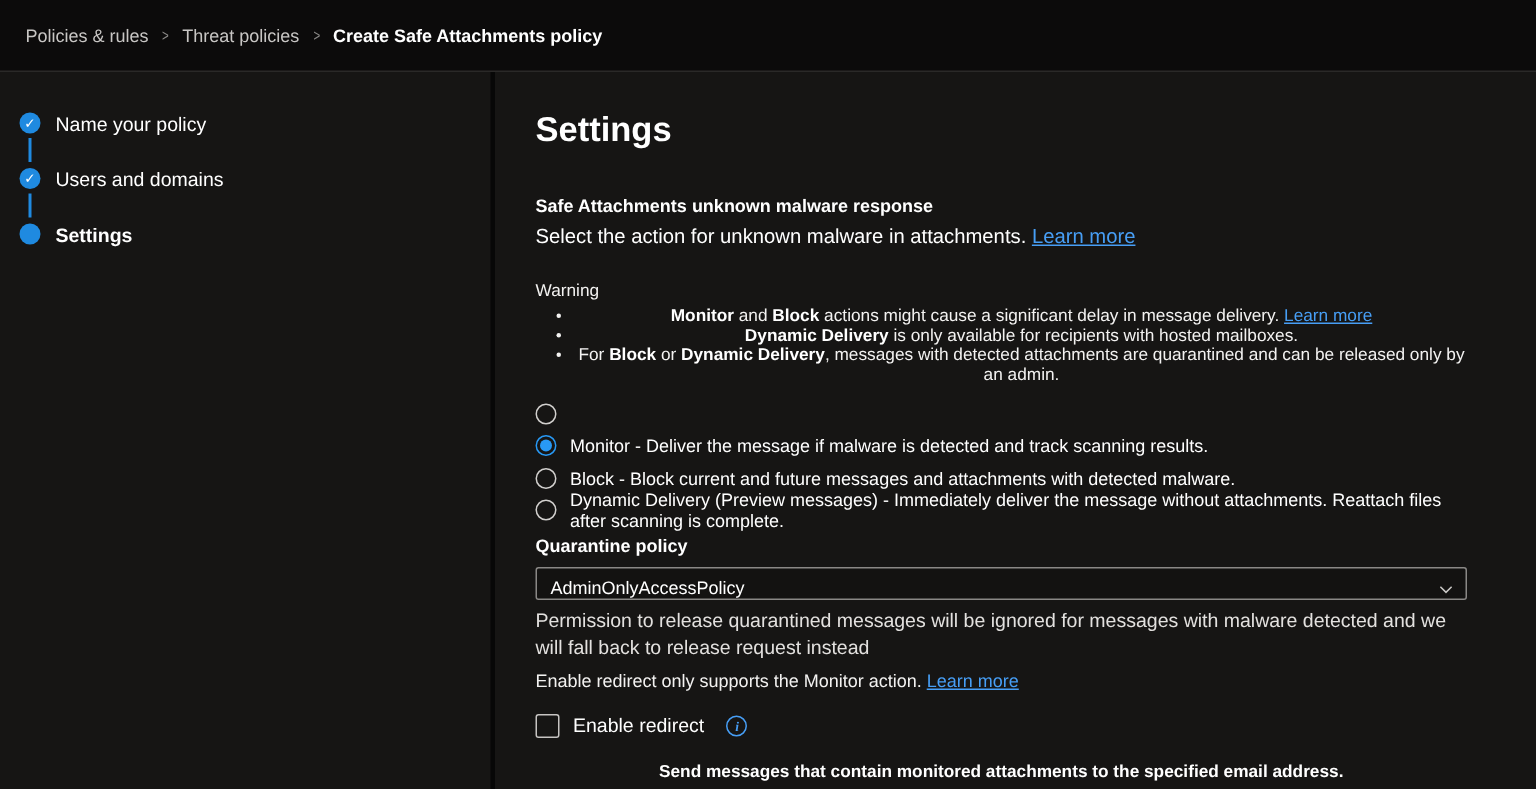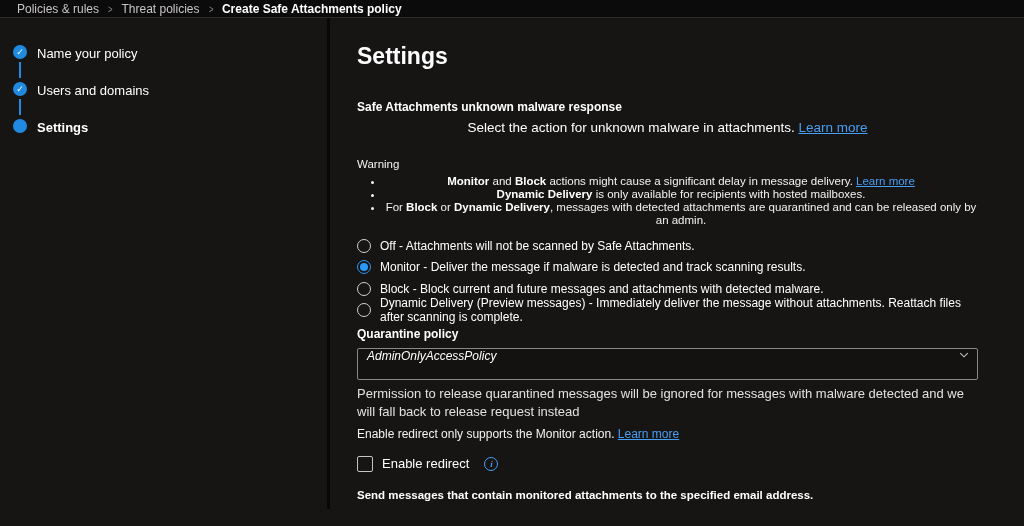--- a/index.html
+++ b/index.html
@@ -3,21 +3,21 @@
 <meta charset="utf-8">
 <style>
   * { box-sizing: border-box; margin: 0; padding: 0; }
   html, body {
     width: 1024px; height: 526px; overflow: hidden;
     background: #161514; color: #ffffff;
     font-family: "Liberation Sans", "DejaVu Sans", sans-serif;
   }
   
   .topbar {
-    height: 18px; background: #0c0b0b; border-bottom: 1px solid #2a2928;
+    height: 48px; background: #0c0b0b; border-bottom: 1px solid #2a2928;
     display: flex; align-items: center; padding: 0 17px;
   }
   .breadcrumb { display: flex; align-items: center; font-size: 12px; }
   .crumb { color: #c8c6c4; cursor: pointer; white-space: nowrap; }
   .crumb.current { color: #ffffff; font-weight: 700; cursor: default; }
   .crumb-sep { color: #8a8886; margin: 0 8px; font-size: 11px; transform: scaleX(0.7); display:inline-block; }
 
   
   .shell { display: flex; height: 491px; }
   .sidebar {
@@ -41,21 +41,21 @@
     content: ""; position: absolute; left: 6px; top: 18px; width: 2px; height: 16px;
     background: #1f8ae0;
   }
   .step.current::after { background: #4a4948; }
   .step:last-child::after { display: none; }
 
   
   h1.page-title { font-size: 23px; font-weight: 700; line-height: 30px; margin: 0; }
   .sec-heading { font-size: 12px; font-weight: 700; line-height: 14px; }
   .mt-lg { margin-top: 29px; }
-  .desc { font-size: 13.5px; line-height: 18px; margin-top: 5px; color: #ffffff; text-align: center; }
+  .desc { font-size: 13.5px; line-height: 18px; margin-top: 5px; color: #ffffff; }
   a.link { color: #479ef5; text-decoration: underline; cursor: pointer; }
   .warning-title { font-size: 11.5px; line-height: 14px; margin-top: 20px; color: #f3f2f1; }
   ul.warnings { margin: 4px 0 0 0; padding-left: 27px; text-align: center; }
   ul.warnings li { font-size: 11.5px; line-height: 13px; color: #f3f2f1; }
   ul.warnings li b { color: #ffffff; }
 
   .radio-group { margin-top: 8px; }
   .radio-row { display: flex; align-items: center; height: 21.5px; cursor: pointer; }
   .radio-circle {
     width: 14px; height: 14px; border-radius: 50%; border: 1px solid #d2d0ce;
@@ -63,42 +63,42 @@
   }
   .radio-row.selected .radio-circle { border-color: #2899f5; }
   .radio-row.selected .radio-circle::after {
     content: ""; position: absolute; left: 2px; top: 2px; right: 2px; bottom: 2px;
     border-radius: 50%; background: #2899f5;
   }
   .radio-label { font-size: 12px; margin-left: 9px; line-height: 14px; }
 
   .quarantine-heading { margin-top: 6px; }
   .dropdown {
-    margin-top: 7px; height: 32px; width: 100%;
+    margin-top: 7px; height: 22px; width: 100%;
     border: 1px solid #8a8886; border-radius: 2px; background: #131211;
-    display: flex; align-items: flex-start; justify-content: space-between;
-    padding: 0 7px 0 9px; font-size: 12px; cursor: pointer; font-style: italic;
+    display: flex; align-items: flex-end; justify-content: space-between;
+    padding: 0 7px 0 9px; font-size: 12px; cursor: pointer;
   }
   .note { font-size: 13px; line-height: 18px; margin-top: 5px; color: #e3e1df; }
 
   .redirect-heading { margin-top: 13px; }
   .redirect-desc { font-size: 12px; line-height: 15px; margin-top: 6px; color: #f3f2f1; }
   .checkbox-row { display: flex; align-items: center; margin-top: 13px; height: 17px; }
   .checkbox {
     width: 16px; height: 16px; border: 1px solid #c6c4c2; border-radius: 2px;
     background: transparent; flex: none; cursor: pointer;
   }
   .checkbox-label { font-size: 13px; margin-left: 9px; cursor: pointer; }
   .info-icon {
     width: 14px; height: 14px; border: 1px solid #479ef5; border-radius: 50%;
     color: #479ef5; font-size: 9px; font-weight: 700; line-height: 12px;
     text-align: center; margin-left: 15px; cursor: pointer;
     font-family: "Liberation Serif", serif; font-style: italic;
   }
-  .send-heading { margin-top: 16px; font-size: 11.5px; }
+  .send-heading { margin-top: 16px; font-size: 11.5px; text-align: center; }
   .chevron-svg { display: block; }
 </style>
 </head>
 <body>
 
 <div class="topbar">
   <div class="breadcrumb">
     <span class="crumb">Policies &amp; rules</span>
     <span class="crumb-sep">&gt;</span>
     <span class="crumb">Threat policies</span>
@@ -143,21 +143,20 @@
         <b>Dynamic Delivery</b><span> is only available for recipients with hosted mailboxes.</span>
       </li>
       <li>
         <span>For </span><b>Block</b><span> or </span><b>Dynamic Delivery</b><span>, messages with detected attachments are quarantined and can be released only by an admin.</span>
       </li>
     </ul>
 
     <div class="radio-group">
       <div class="radio-row">
         <span class="radio-circle"></span>
-        <span class="radio-label">Off - Attachments will not be scanned by Safe Attachments.</span>
       </div>
       <div class="radio-row selected">
         <span class="radio-circle"></span>
         <span class="radio-label">Monitor - Deliver the message if malware is detected and track scanning results.</span>
       </div>
       <div class="radio-row">
         <span class="radio-circle"></span>
         <span class="radio-label">Block - Block current and future messages and attachments with detected malware.</span>
       </div>
       <div class="radio-row">

